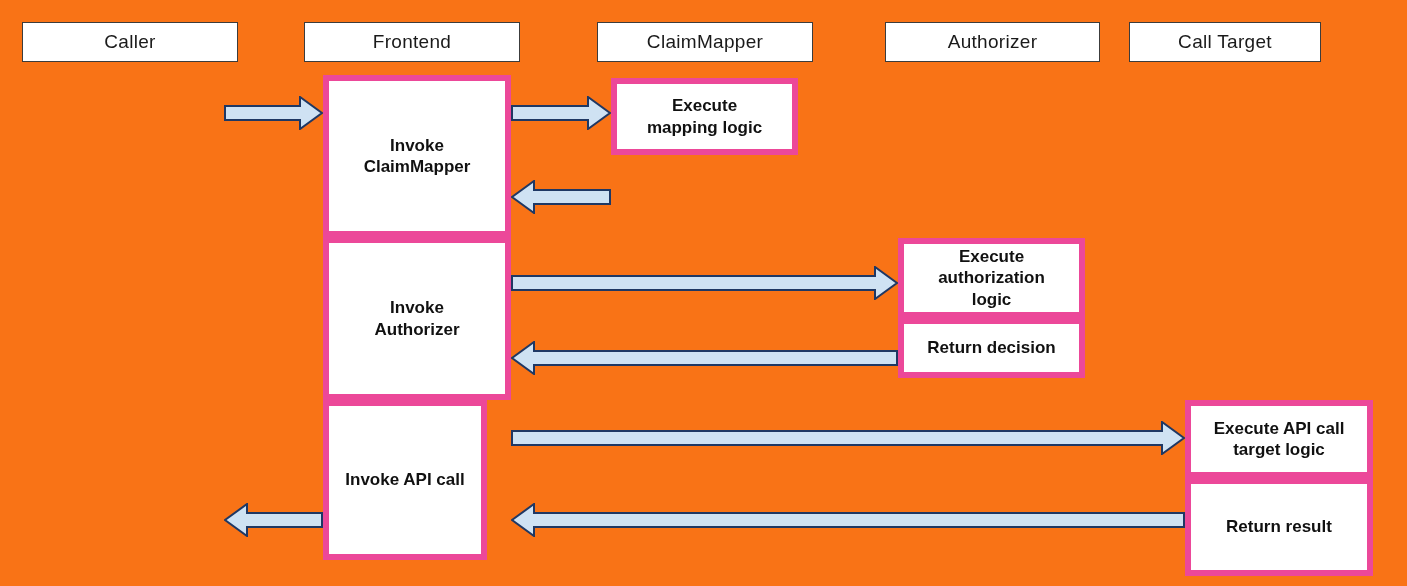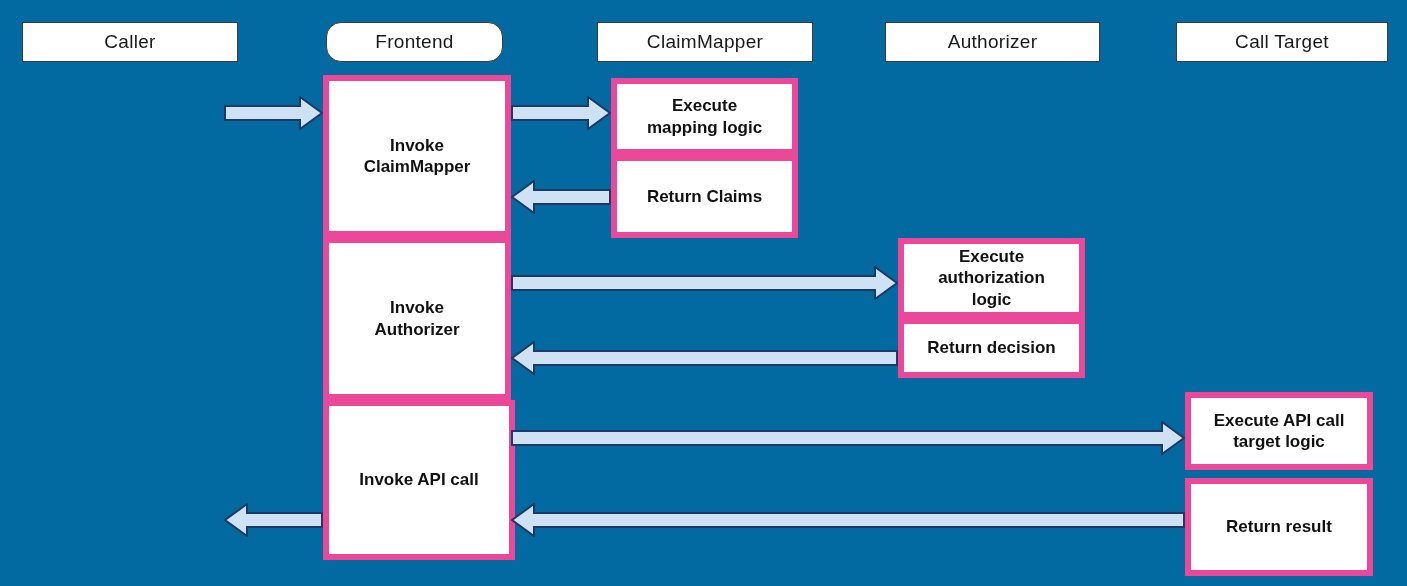--- a/index.html
+++ b/index.html
@@ -5,21 +5,21 @@
   html, body {
     margin: 0;
     padding: 0;
     background: #000000;
     font-family: "Liberation Sans", sans-serif;
   }
   .stage {
     position: relative;
     width: 1407px;
     height: 586px;
-    background: #0369a1;
+    background: #f97316;
     overflow: hidden;
   }
   .lane-header {
     position: absolute;
     top: 22px;
     height: 40px;
     background: #ffffff;
     border: 1px solid #3c3c3c;
     box-sizing: border-box;
     display: flex;
@@ -56,42 +56,41 @@
     stroke-width: 2;
     stroke-linejoin: miter;
   }
 </style>
 </head>
 <body>
 
 <div class="stage">
 
   <div class="lane-header" style="left:22px; width:216px;">Caller</div>
-  <div class="lane-header" style="left:326px; width:177px;border-radius:15px;">Frontend</div>
+  <div class="lane-header" style="left:304px; width:216px;">Frontend</div>
   <div class="lane-header" style="left:597px; width:216px;">ClaimMapper</div>
   <div class="lane-header" style="left:885px; width:215px;">Authorizer</div>
-  <div class="lane-header" style="left:1176px; width:212px;">Call Target</div>
+  <div class="lane-header" style="left:1129px; width:192px;">Call Target</div>
 
 
   <div class="box" style="left:323px; top:75px; width:188px; height:162px;">Invoke
 ClaimMapper</div>
   <div class="box" style="left:323px; top:237px; width:188px; height:163px;">Invoke
 Authorizer</div>
-  <div class="box" style="left:323px; top:400px; width:192px; height:160px;">Invoke API call</div>
+  <div class="box" style="left:323px; top:400px; width:164px; height:160px;">Invoke API call</div>
 
   <div class="box" style="left:611px; top:78px; width:187px; height:77px;">Execute
 mapping logic</div>
-  <div class="box" style="left:611px; top:155px; width:187px; height:83px;">Return Claims</div>
 
   <div class="box" style="left:898px; top:238px; width:187px; height:80px;">Execute
 authorization
 logic</div>
   <div class="box" style="left:898px; top:318px; width:187px; height:60px;">Return decision</div>
 
-  <div class="box" style="left:1185px; top:392px; width:188px; height:78px;">Execute API call
+  <div class="box" style="left:1185px; top:400px; width:188px; height:78px;">Execute API call
 target logic</div>
   <div class="box" style="left:1185px; top:478px; width:188px; height:98px;">Return result</div>
 
   <svg class="arrow" style="left:224px; top:96px;" width="99" height="34" viewBox="0 0 99 34">
     <polygon points="1,10 76,10 76,1 98,17 76,33 76,24 1,24"></polygon>
   </svg>
 
   <svg class="arrow" style="left:511px; top:96px;" width="100" height="34" viewBox="0 0 100 34">
     <polygon points="1,10 77,10 77,1 99,17 77,33 77,24 1,24"></polygon>
   </svg>

